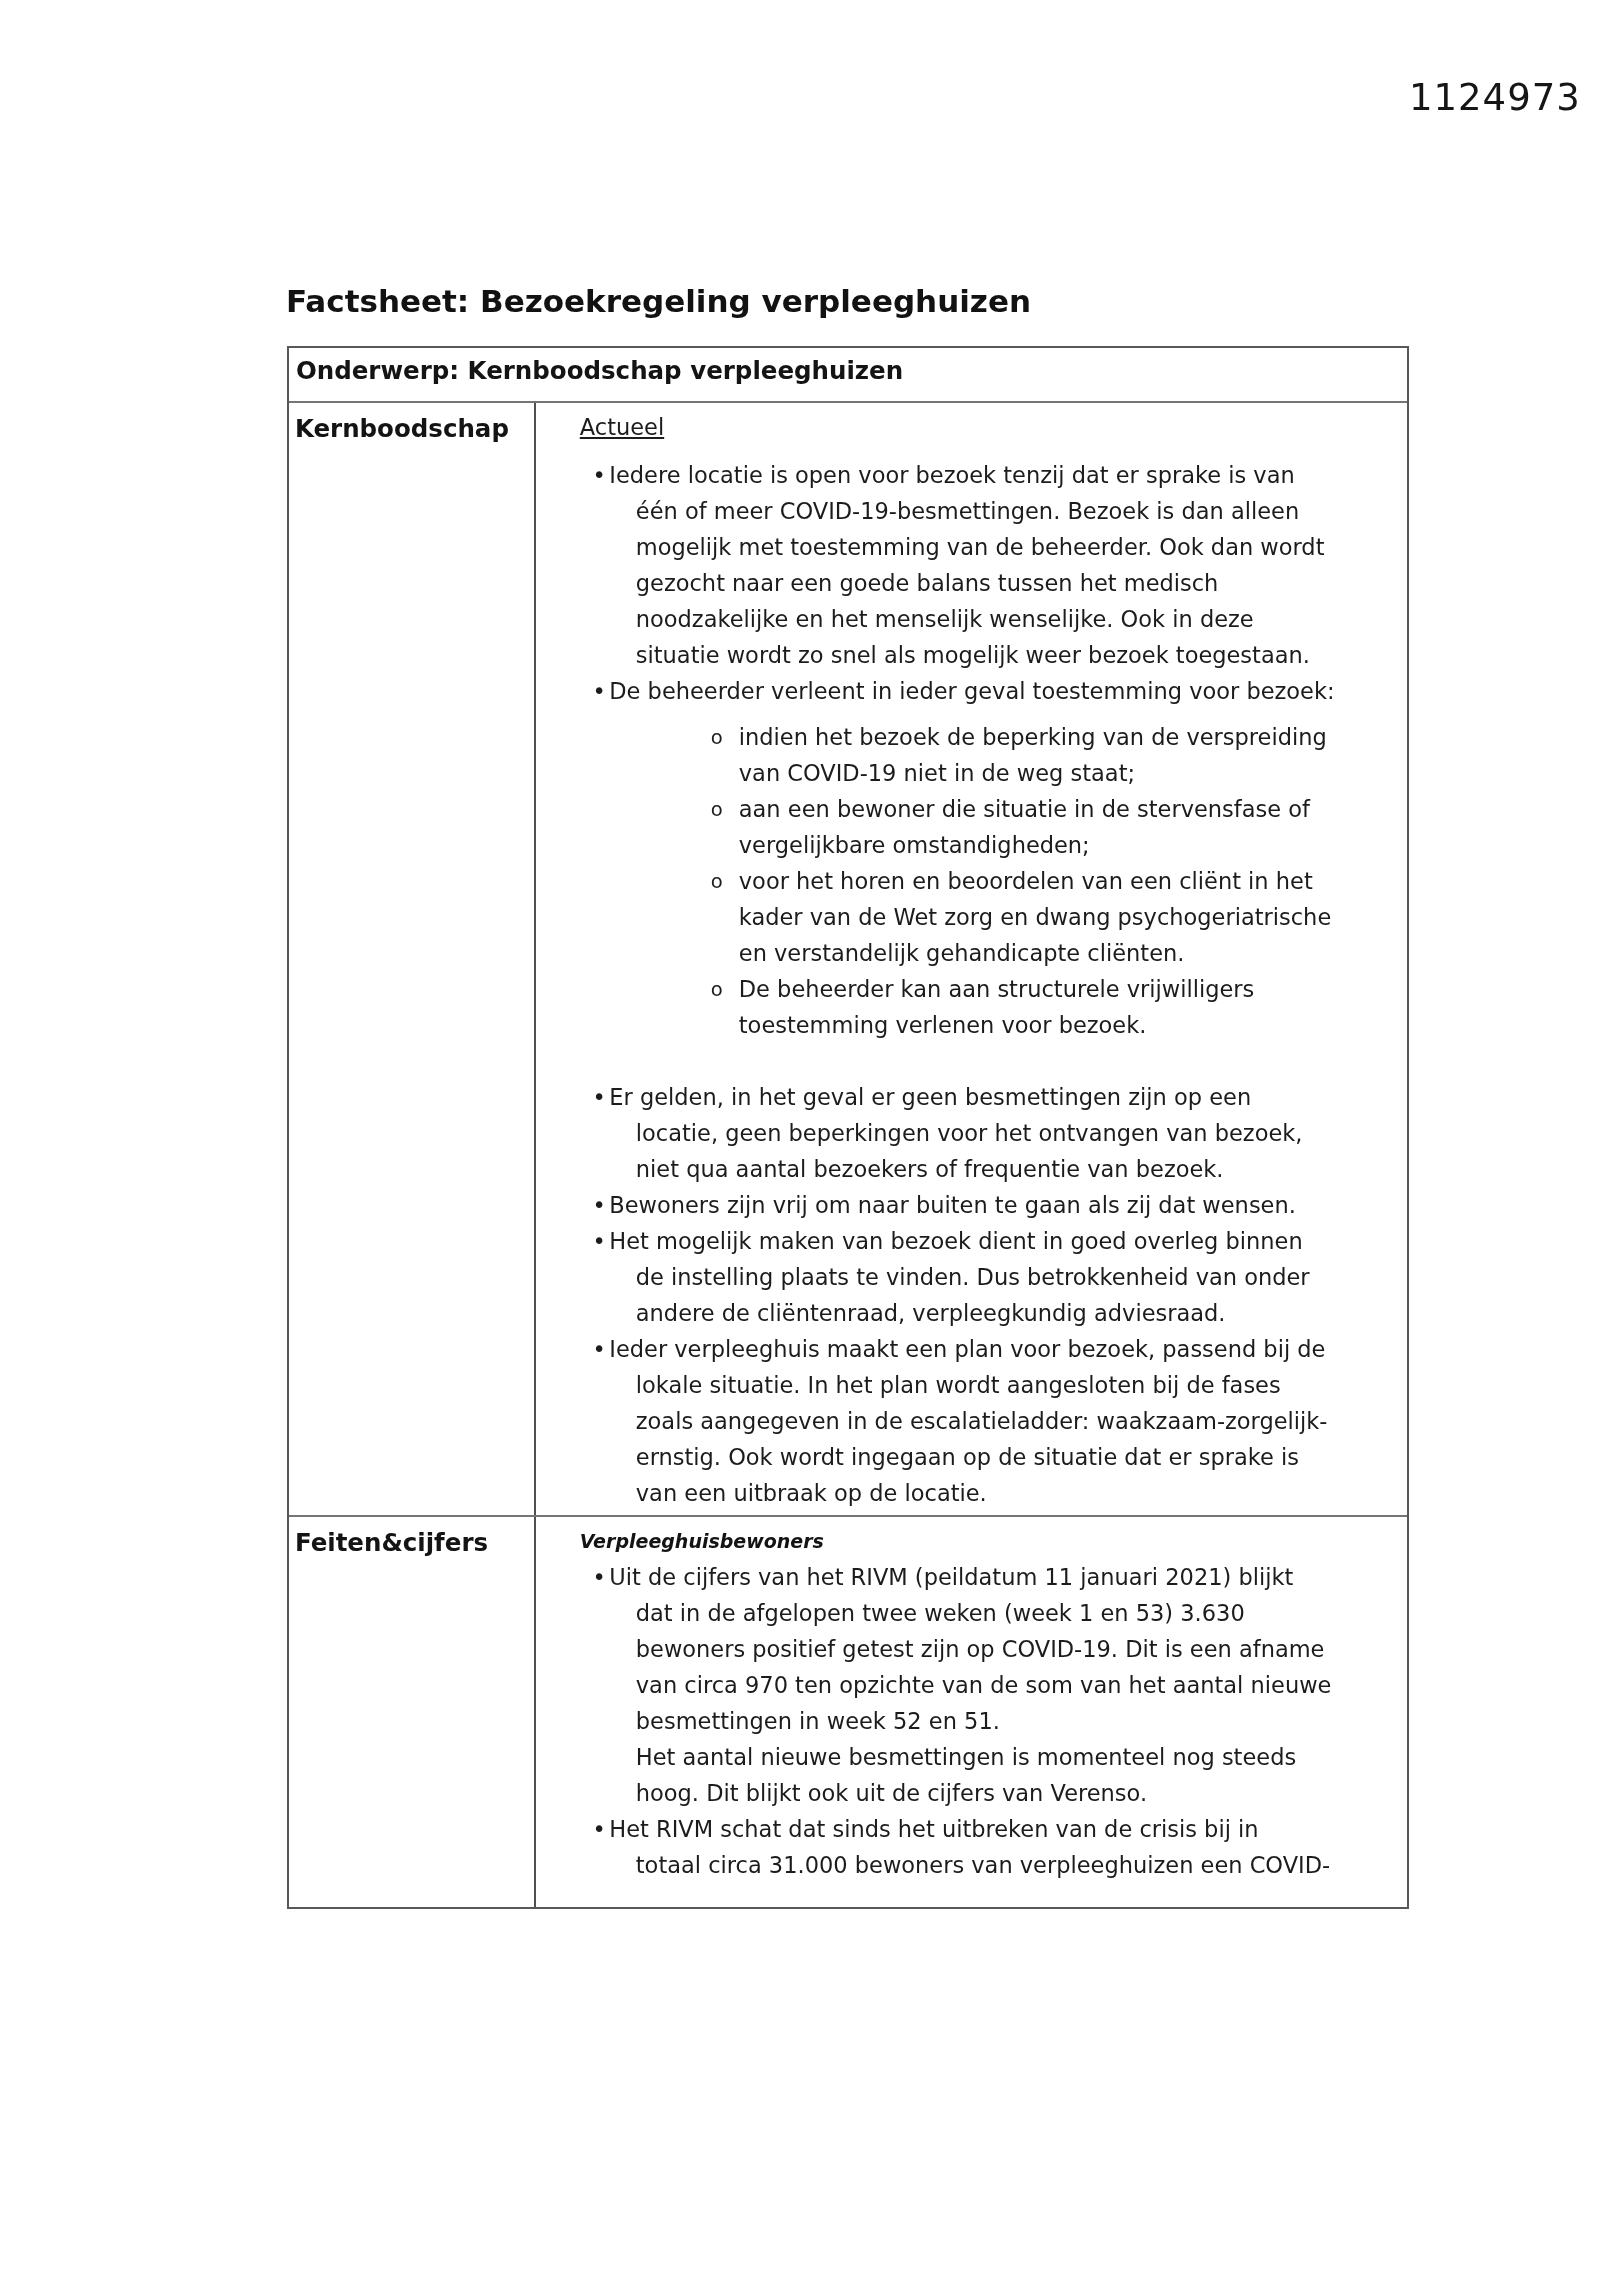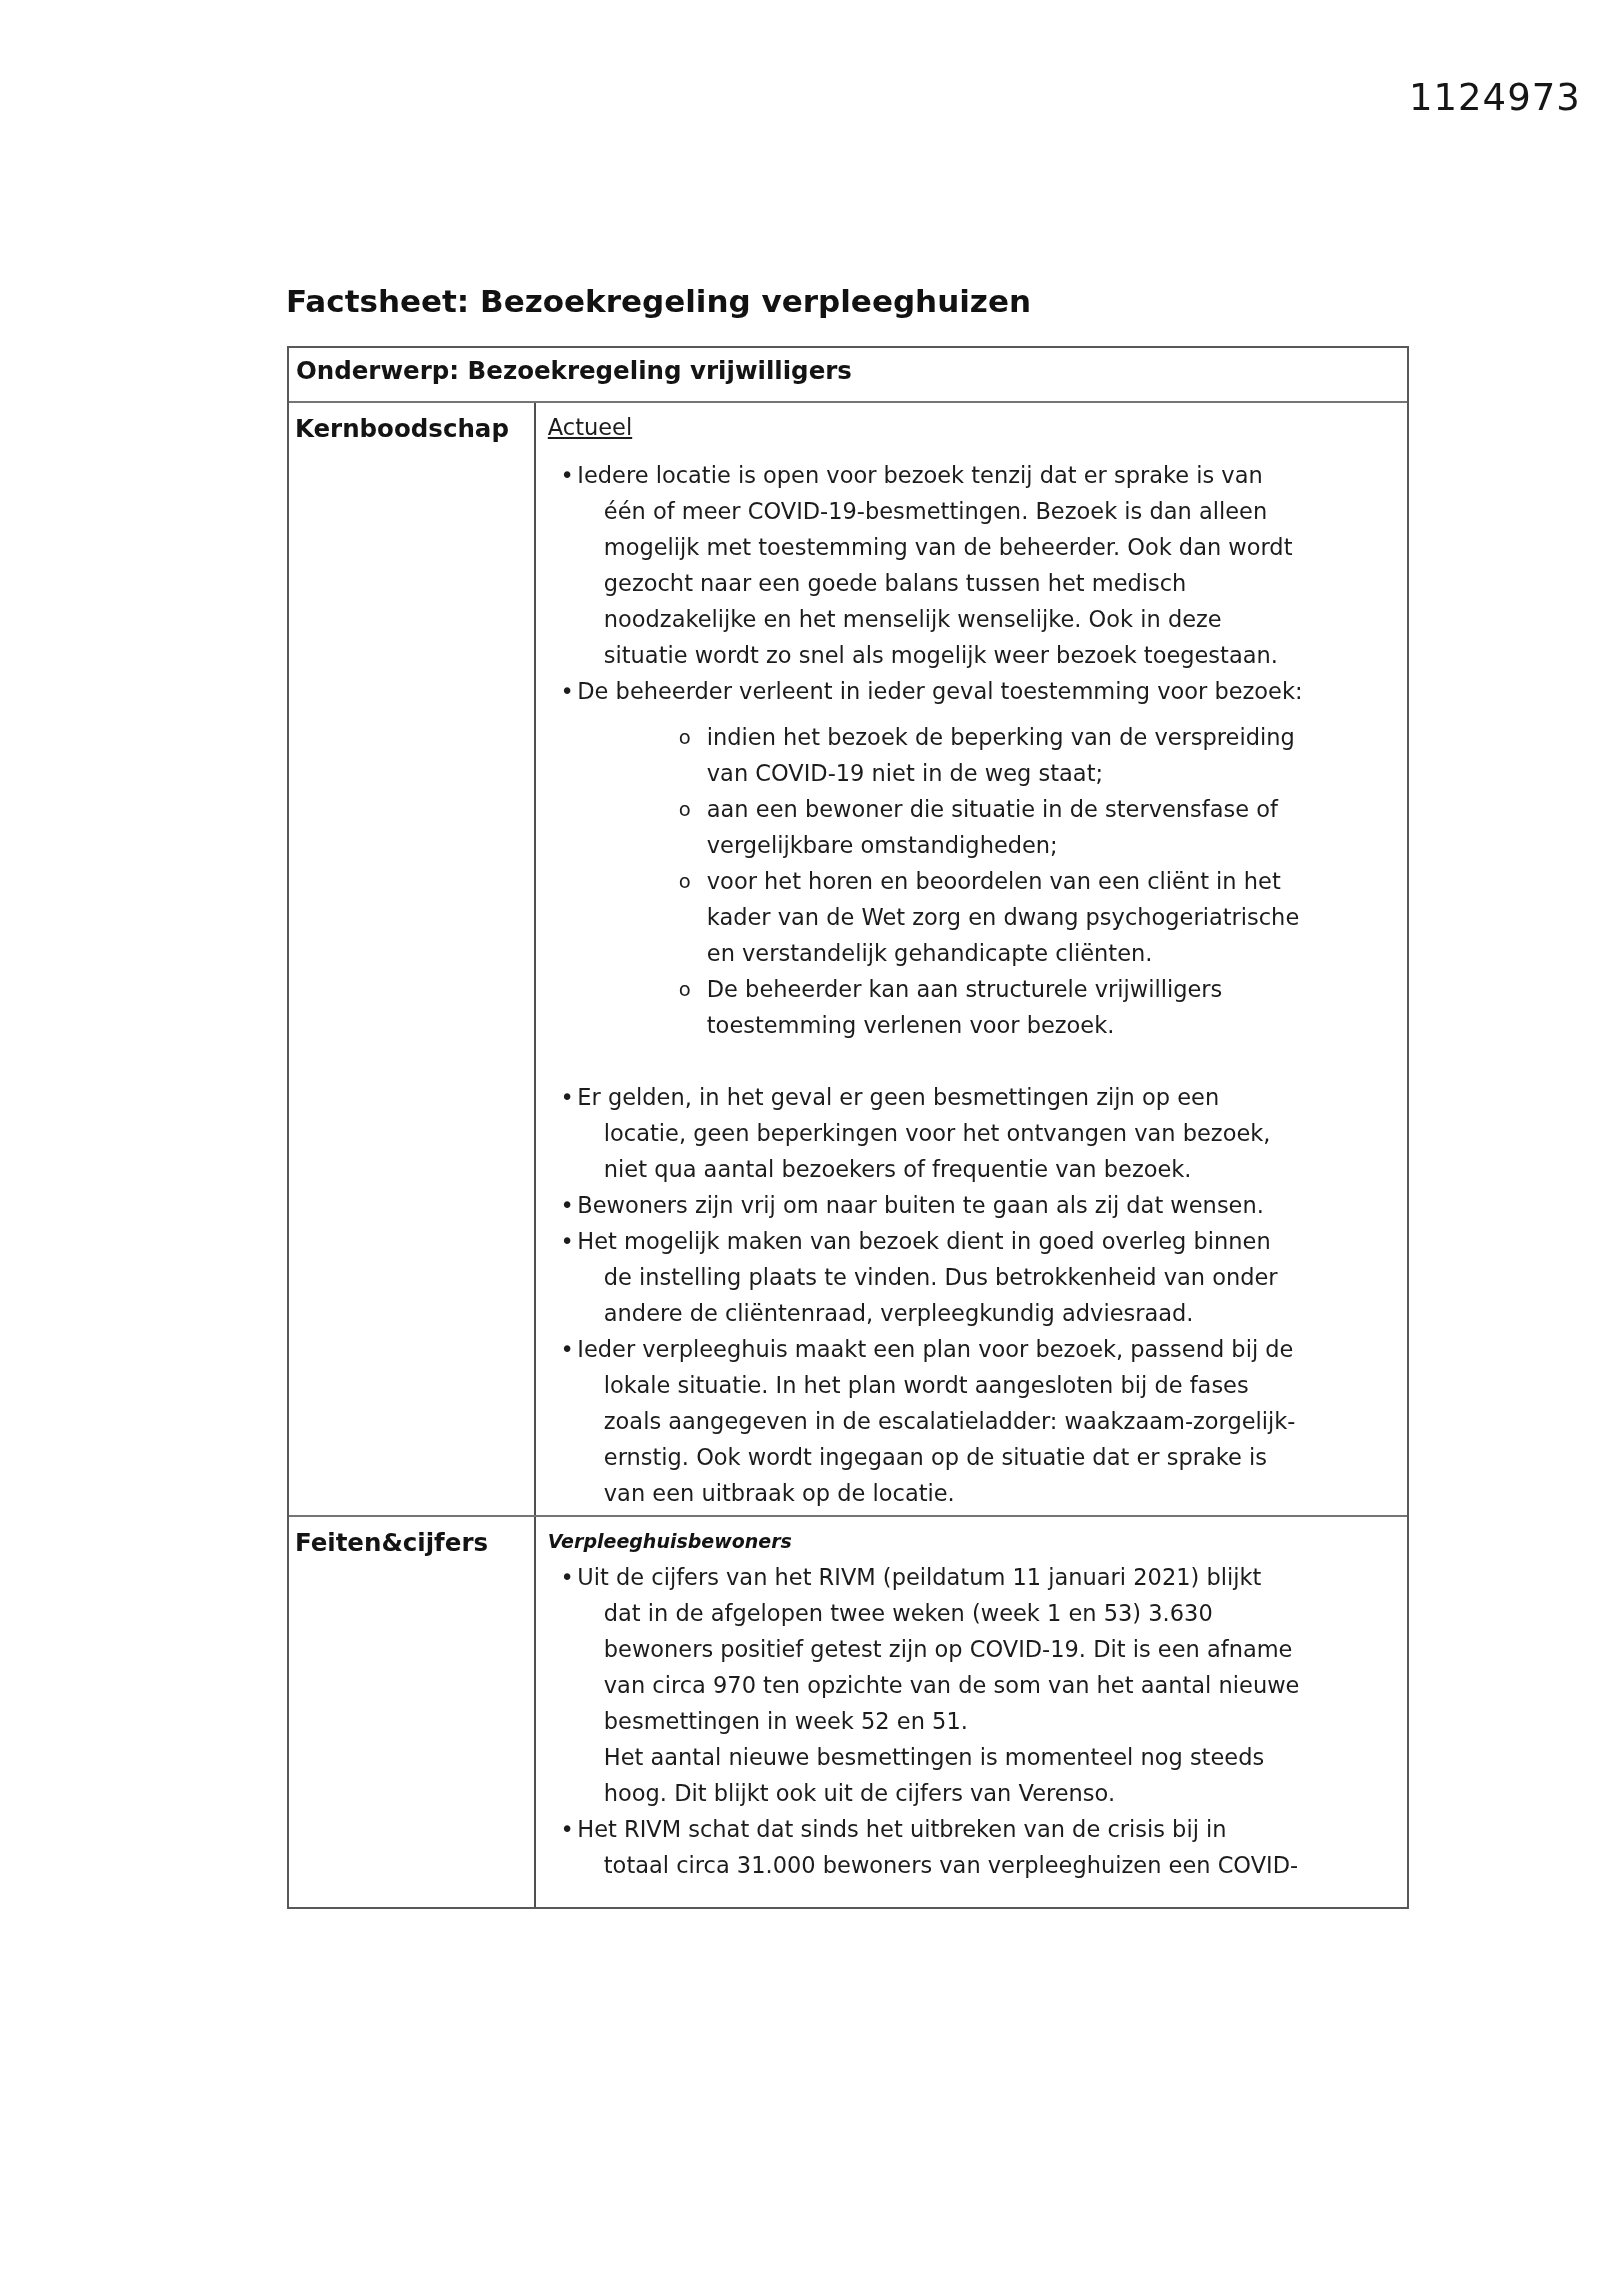--- a/index.html
+++ b/index.html
@@ -55,20 +55,21 @@
     border-bottom: 2.9px solid #757575;
     padding: 6.9px 7.8px 0 6.9px;
     font-size: 24.5px;
     line-height: 31px;
     font-weight: bold;
     color: #141414;
   }
   .row-flex {
     display: flex;
     align-items: stretch;
+    gap: 32px;
   }
   .row-kern { height: 1114px; border-bottom: 2.9px solid #757575; }
   .row-feiten { height: 390px; }
 
   .label-cell {
     width: 247px;
     flex: 0 0 247px;
     box-sizing: border-box;
     border-right: 2px solid #4f4f4f;
     padding: 9.8px 5.9px 0 5.9px;
@@ -146,21 +147,21 @@
 </style>
 </head>
 <body>
 
 <div class="doc-number">1124973</div>
 
 <h1 class="doc-title">Factsheet: Bezoekregeling verpleeghuizen</h1>
 
 <div class="sheet">
 
-  <div class="row row-header"><span class="t">Onderwerp: Bezoekregeling vrijwilligers</span></div>
+  <div class="row row-header"><span class="t">Onderwerp: Kernboodschap verpleeghuizen</span></div>
 
   <div class="row row-flex row-kern">
     <div class="label-cell"><span class="t">Kernboodschap</span></div>
     <div class="content-cell">
       <p class="sec-heading-underline"><span class="t">Actueel</span></p>
       <ul class="blts">
         <li><span class="t">Iedere locatie is open voor bezoek tenzij dat er sprake is van
 één of meer COVID-19-besmettingen. Bezoek is dan alleen
 mogelijk met toestemming van de beheerder. Ook dan wordt
 gezocht naar een goede balans tussen het medisch

